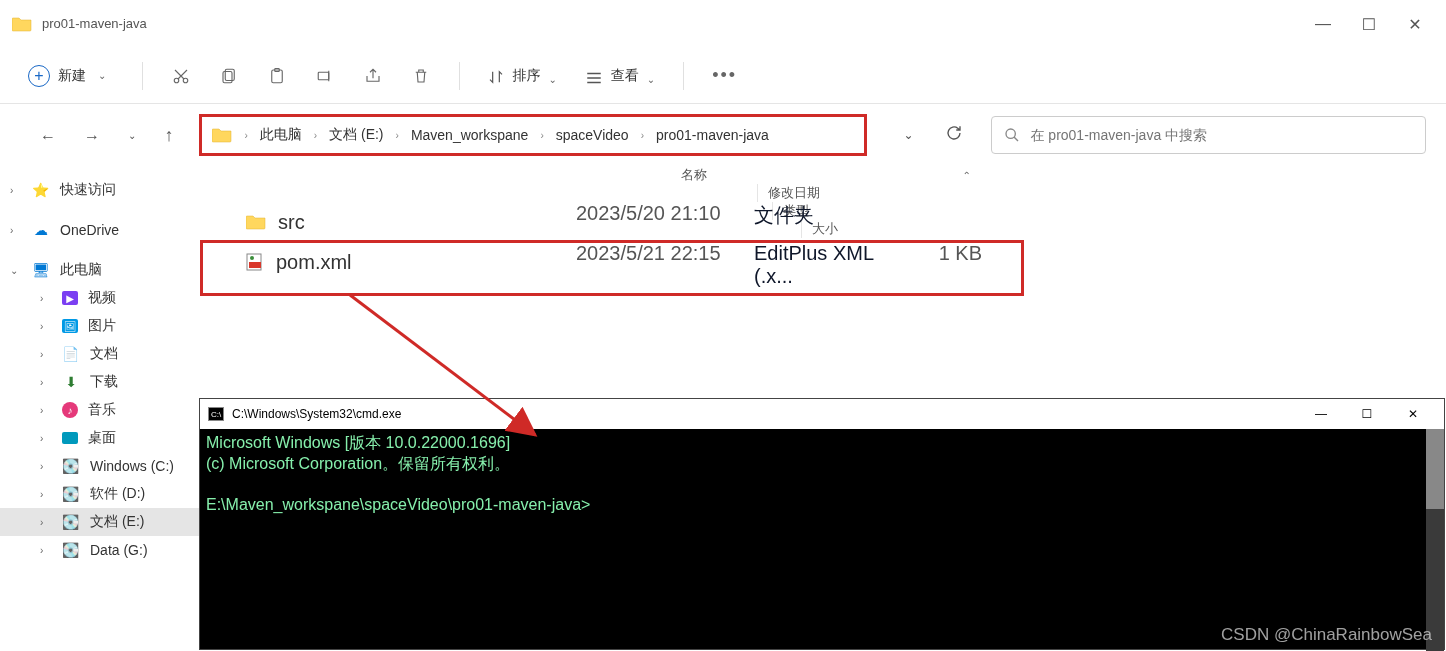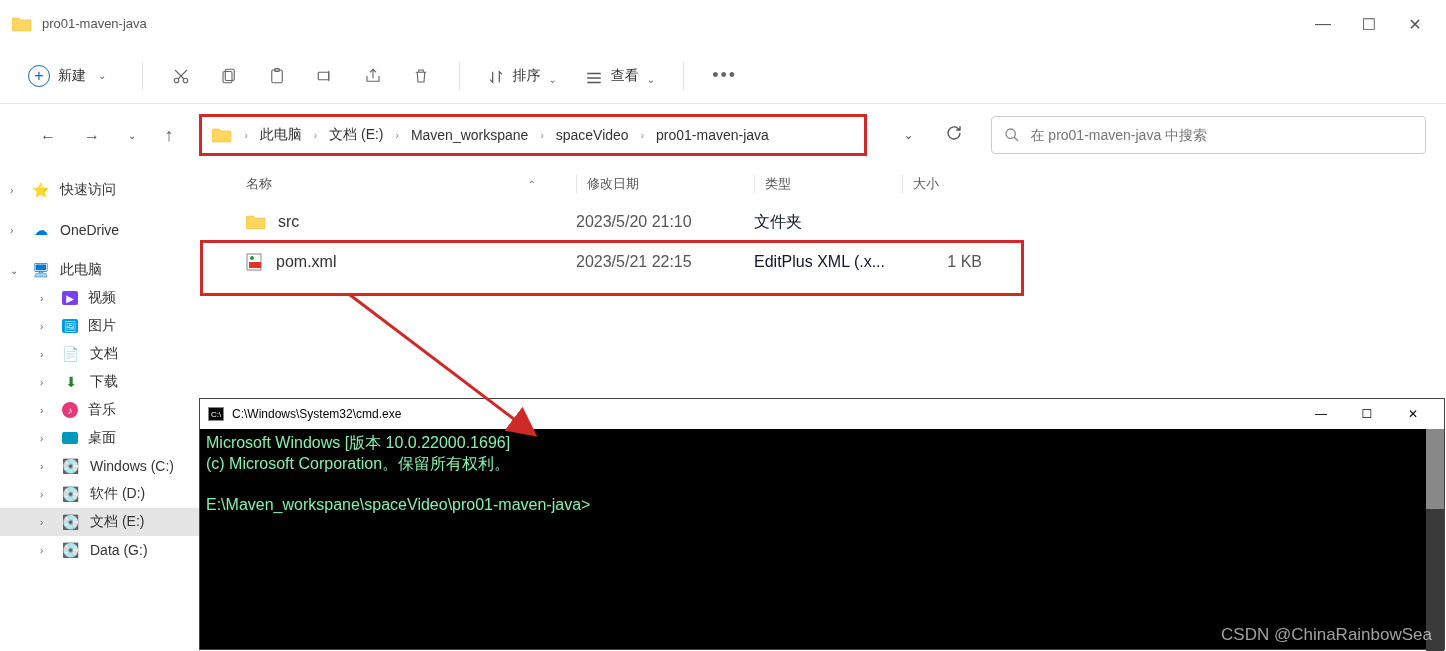--- a/index.html
+++ b/index.html
@@ -38,27 +38,27 @@
 .main { display: flex; height: calc(651px - 48px - 56px - 62px); position: relative; }
 .sidebar { width: 200px; padding: 10px 0; font-size: 14px; overflow-y: auto; }
 .sidebar .item { display: flex; align-items: center; padding: 5px 10px 5px 26px; gap: 10px; color: #333; }
 .sidebar .item.sub { padding-left: 56px; }
 .sidebar .item.selected { background: #e5e5e5; }
 .sidebar .caret { width: 12px; color: #666; font-size: 10px; margin-left: -16px; }
 .sidebar .icon { width: 18px; height: 18px; display: inline-flex; align-items: center; justify-content: center; }
 
 
 .filelist { flex: 1; position: relative; }
-.columns { display: flex; height: 36px; align-items: center; color: #555; font-size: 13px; padding-left: 46px; }
+.columns { display: flex; height: 36px; align-items: center; color: #555; font-size: 13px; padding-left: 46px; flex-direction: column; }
 .col-name { width: 330px; display: flex; align-items: center; gap: 80px; }
 .col-name .sort { color: #666; font-size: 10px; margin-left: auto; margin-right: 40px; }
 .col-date { width: 178px; border-left: 1px solid #e5e5e5; padding-left: 10px; }
 .col-type { width: 148px; border-left: 1px solid #e5e5e5; padding-left: 10px; }
 .col-size { width: 90px; border-left: 1px solid #e5e5e5; padding-left: 10px; }
-.row { display: flex; align-items: center; height: 40px; padding-left: 46px; font-size: 16px; color: #333; }
+.row { display: flex; height: 40px; padding-left: 46px; font-size: 20px; color: #333; }
 .row .rname { width: 330px; display: flex; align-items: center; gap: 12px; }
 .row .rdate { width: 178px; color: #555; }
 .row .rtype { width: 148px; color: #0f172a; }
 .row .rsize { width: 90px; color: #555; text-align: right; padding-right: 10px; }
 .highlight-row { position: absolute; left: 0; top: 74px; width: 824px; height: 56px; border: 3px solid #cf2a27; pointer-events: none; }
 
 
 .annotation-arrow { position: absolute; left: 330px; top: 285px; pointer-events: none; z-index: 50; }
 
 

